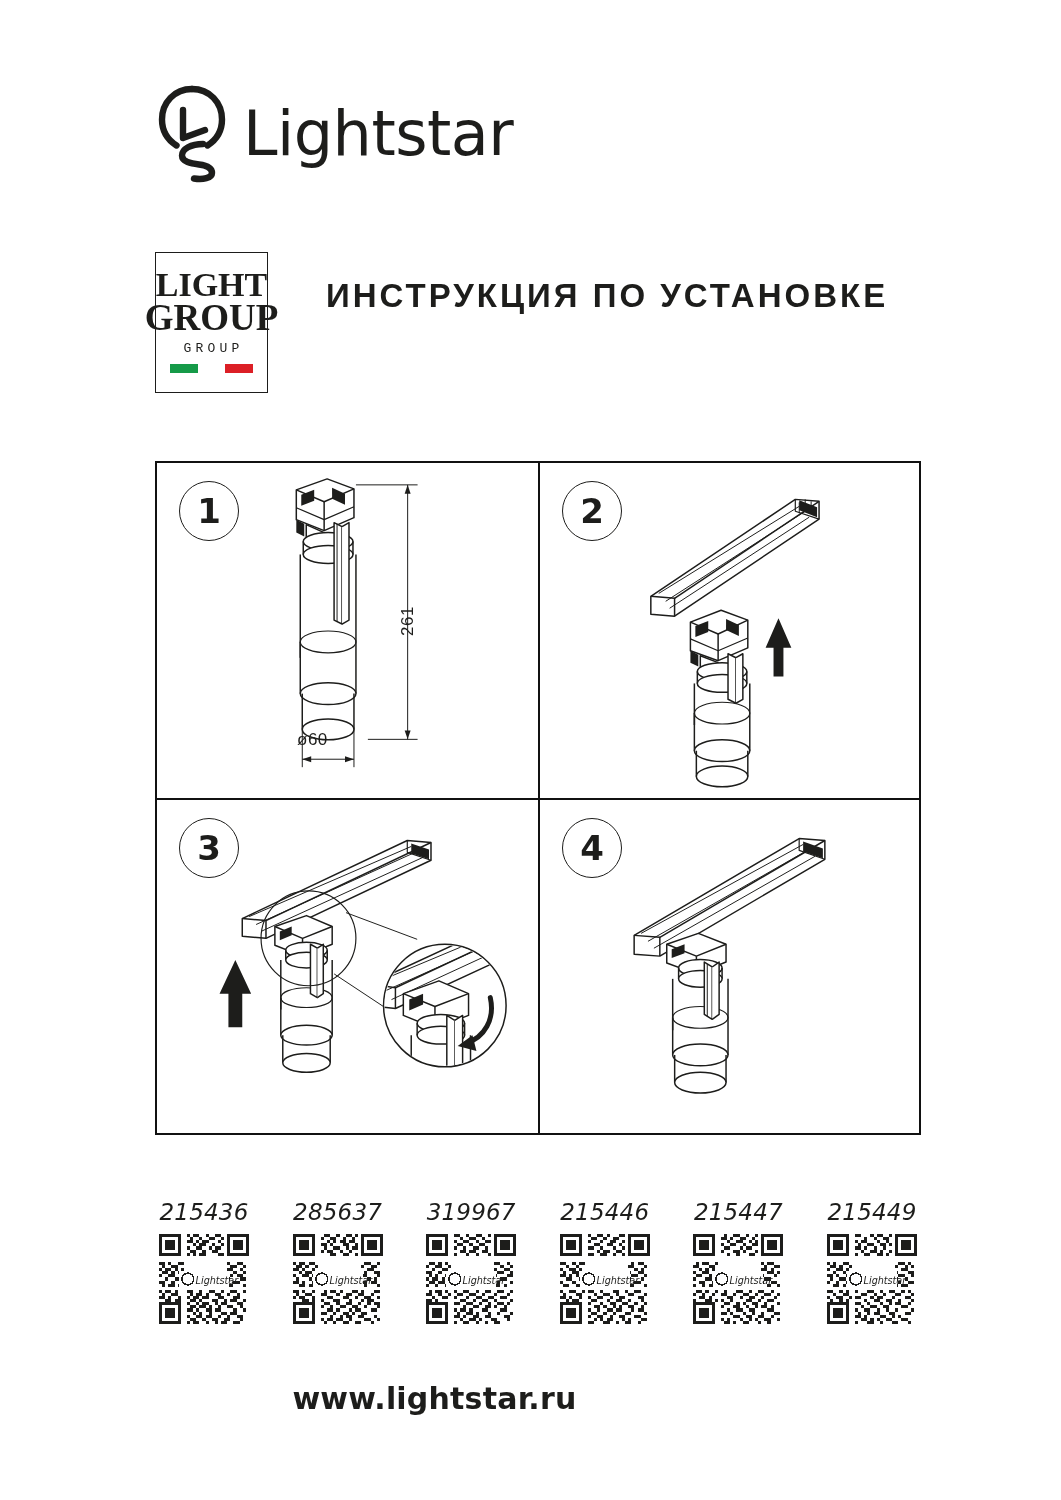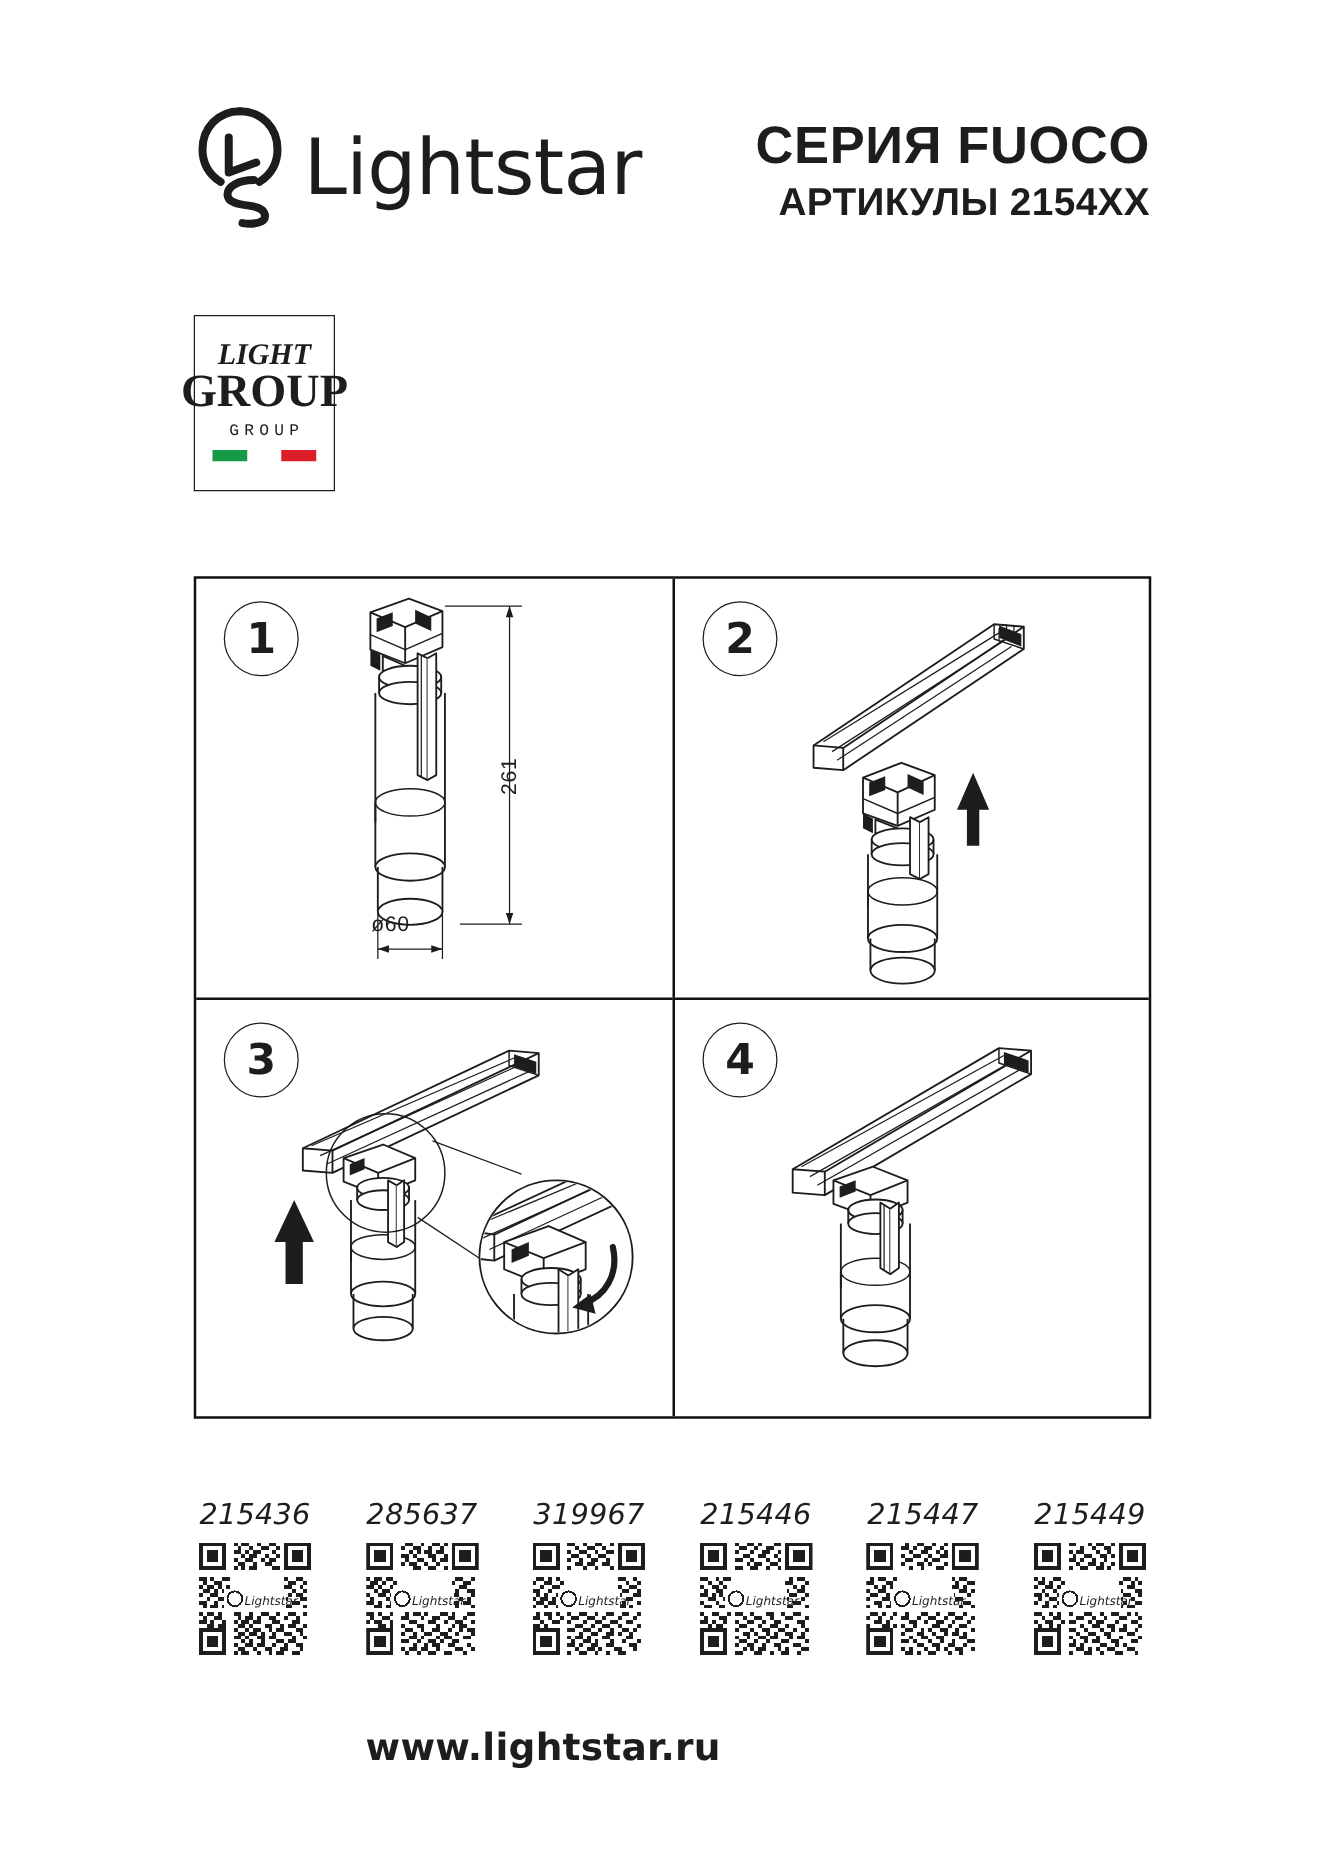--- a/index.html
+++ b/index.html
@@ -88,21 +88,21 @@
     padding: 6px 8px 9px;
     flex: none;
   }
   .badge-light, .badge-star {
     font-family: "Liberation Serif", serif;
     font-weight: bold;
     color: #1d1d1b;
     line-height: 0.92;
     letter-spacing: 0px;
   }
-  .badge-light { font-size: 24px; font-style: italic; }
+  .badge-light { font-size: 34px; }
   .badge-star  { font-size: 37px; margin-top: 1px; }
   .badge-group {
     font-size: 13px;
     letter-spacing: 4.2px;
     color: #1d1d1b;
     margin-top: 6px;
     padding-left: 4px;
     font-family: Liberation Mono, monospace;
   }
   .flag {
@@ -242,38 +242,35 @@
       <svg viewBox="0 0 74 100">
         <path d="M37 5 C19.5 5 7 18.5 7 35.5 C7 47 13 56 21.5 61.5" fill="none" stroke="#1d1d1b" stroke-width="6.4" stroke-linecap="round"></path>
         <path d="M37 5 C54.5 5 67 18.5 67 35.5 C67 47 61 56 52.5 61.5" fill="none" stroke="#1d1d1b" stroke-width="6.4" stroke-linecap="round"></path>
         <path d="M28 26 L28 54 L50 46" fill="none" stroke="#1d1d1b" stroke-width="6.4" stroke-linecap="round" stroke-linejoin="round"></path>
         <path d="M48 60 C36 60 27 65 27 71.5 C27 78 36 79.5 44 80.5
                  C52 81.5 57 84 57 89 C57 94 48 96 39 94.5" fill="none" stroke="#1d1d1b" stroke-width="6.4" stroke-linecap="round" stroke-linejoin="round"></path>
       </svg>
     </span>
     <span class="wordmark">Lightstar</span>
   </div>
-  <div class="series-block">
-    <div class="series-line1">СЕРИЯ FUOCO</div>
-    <div class="series-line2">АРТИКУЛЫ 2154XX</div>
-  </div>
 </div>
 
 <div class="title-row">
   <div class="group-badge">
     <div class="badge-light">LIGHT</div>
     <div class="badge-star">GROUP</div>
     <div class="badge-group">GROUP</div>
     <div class="flag">
       <span style="background:#159a48"></span>
       <span style="background:#ffffff"></span>
       <span style="background:#dc1f26"></span>
     </div>
   </div>
   <div class="doc-title">
+    <div class="tl1">ИНСТРУКЦИЯ ПО УСТАНОВКЕ</div>
   </div>
 </div>
 
 <div class="grid">
 
   <div class="cell c1">
     <div class="step-badge">1</div>
     <div class="art">
       <svg viewBox="0 0 383 337" xmlns="http://www.w3.org/2000/svg">
         <g fill="none" stroke="#1d1d1b" stroke-width="1.5" stroke-linejoin="round">

